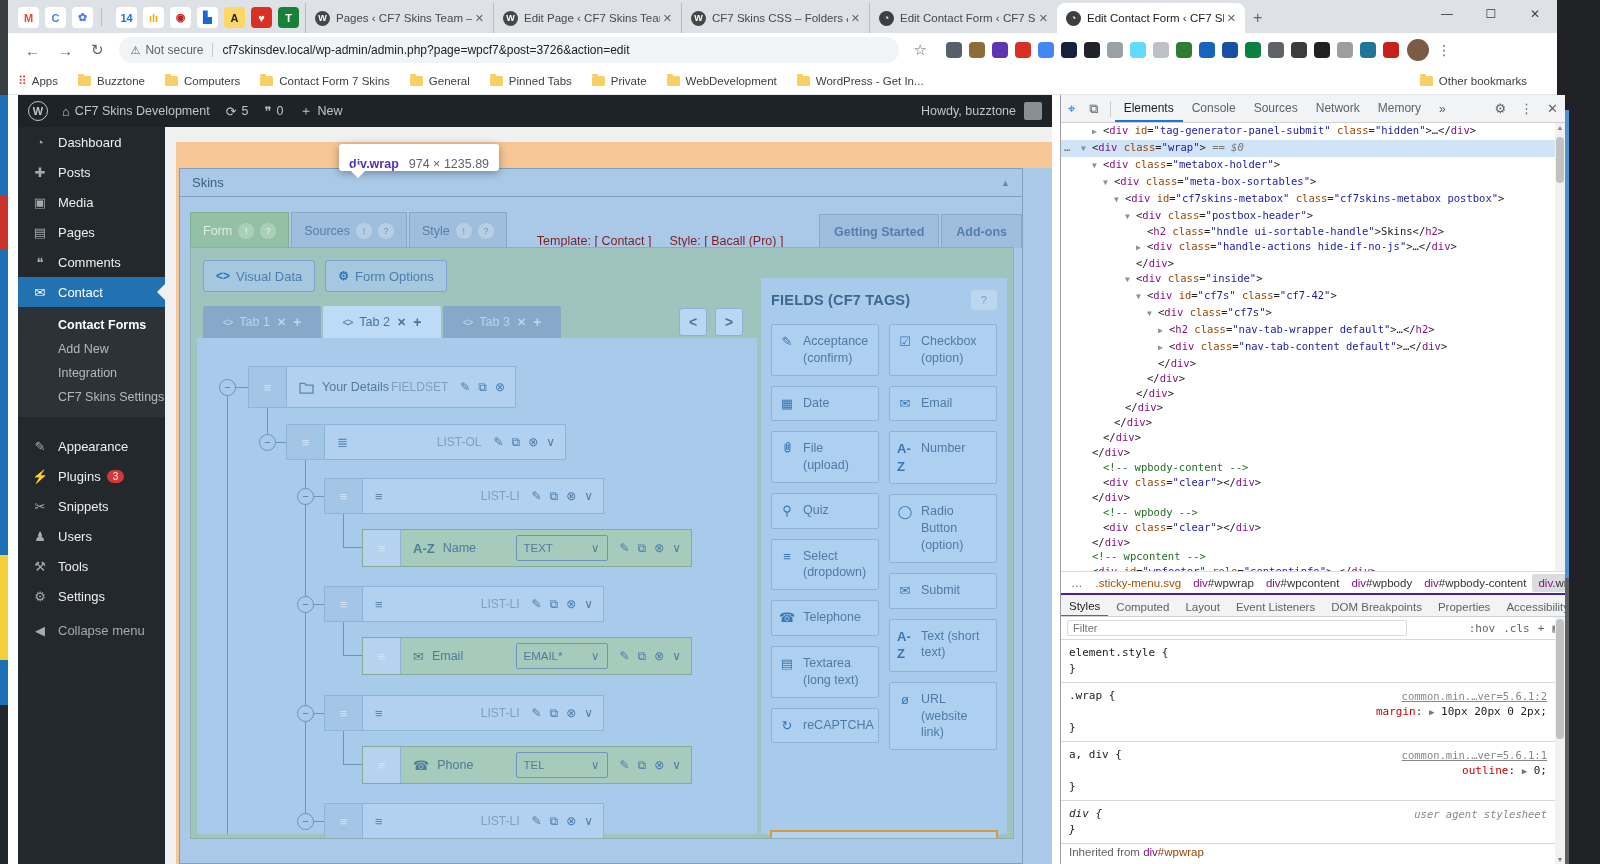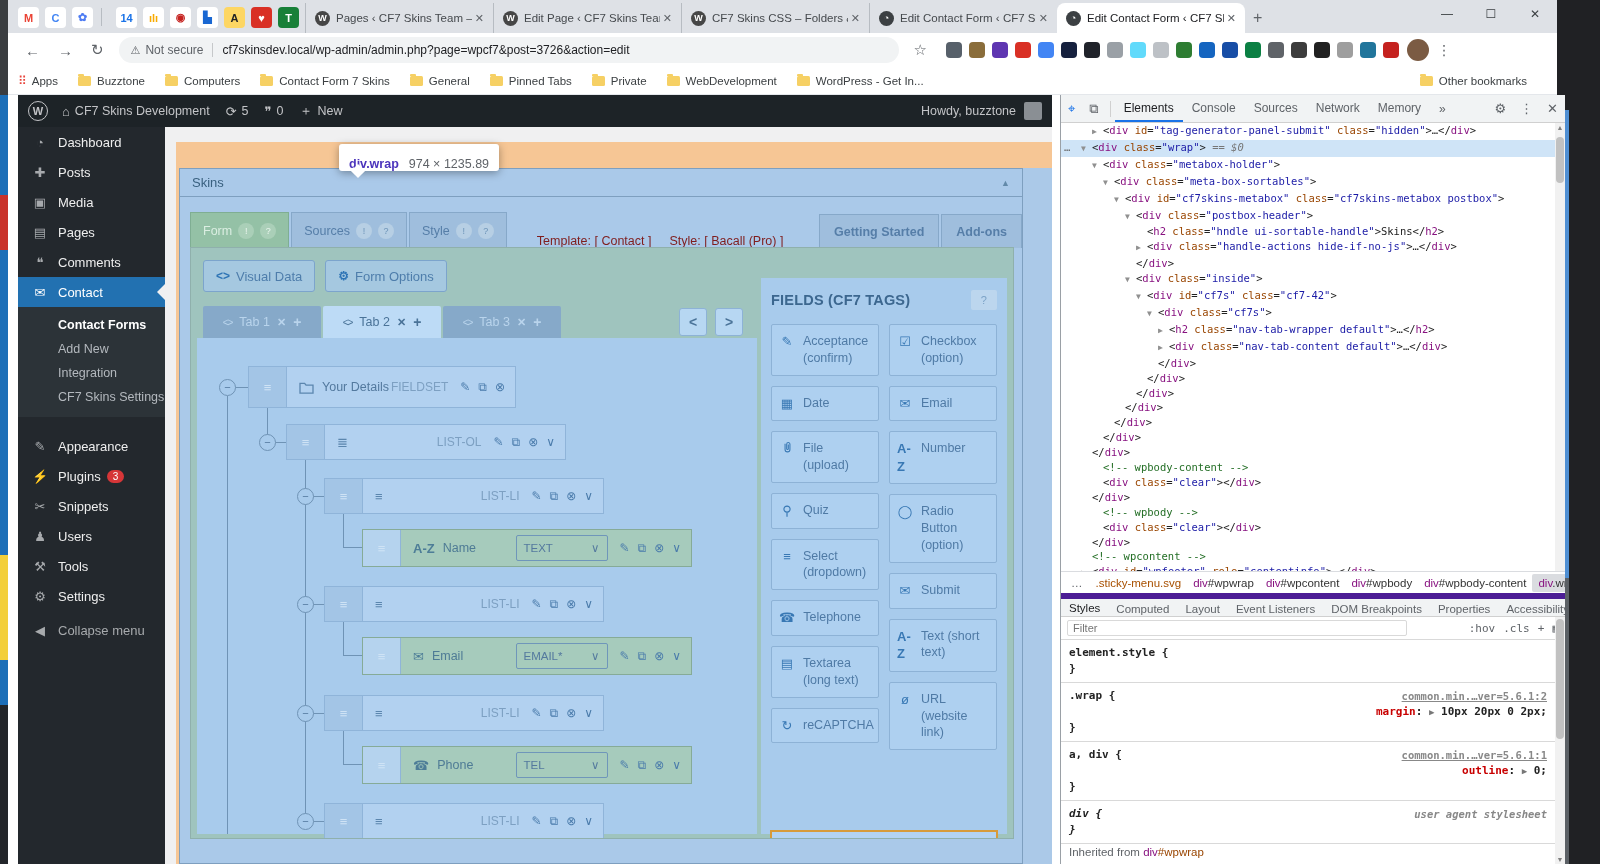--- a/index.html
+++ b/index.html
@@ -160,29 +160,29 @@
   #dtscroll .thumb { position:absolute; left:1px; top:14px; width:8px; height:46px; background:#c1c1c1; border-radius:4px; }
   #dtscroll .sarr { position:absolute; left:0; width:10px; text-align:center; font-size:7px; color:#808080; }
 
   #crumbs { position:absolute; left:0; top:476px; width:504px; height:22px; border-top:1px solid #dadce0; display:flex; align-items:center; font-size:11.5px; color:#333; padding-left:4px; overflow:hidden; white-space:nowrap; }
   .crumb { padding:3px 6px; }
   .crumb.sel { background:#dadce0; border-radius:2px; }
   .crumb .ctag { color:#881280; }
   .crumb.file { color:#a85000; }
   .crumb.more { color:#5f6368; letter-spacing:1px; }
 
-  #styletabs { position:absolute; left:0; top:498px; width:504px; height:24px; background:#f1f3f4; border-top:6px solid #4c1d95; border-bottom:1px solid #d0d0d0; display:flex; align-items:center; font-size:11.5px; color:#5f6368; overflow:hidden; }
+  #styletabs { position:absolute; left:0; top:498px; width:504px; height:24px; background:#f1f3f4; border-top:2px solid #4c1d95; border-bottom:1px solid #d0d0d0; display:flex; align-items:center; font-size:11.5px; color:#5f6368; overflow:hidden; }
   .sttab { padding:5px 8px 3px; white-space:nowrap; }
   .sttab.active { color:#202124; border-bottom:2px solid #1a73e8; }
 
   #filterrow { position:absolute; left:0; top:522px; width:504px; height:23px; border-bottom:1px solid #d9d9d9; display:flex; align-items:center; padding:0 6px; }
   #filterinput { width:340px; height:16px; border:1px solid #d9d9d9; border-radius:2px; font-size:11px; color:#80868b; padding:0 5px; font-family:"Liberation Sans",sans-serif; }
   #ftoggles { margin-left:auto; font-size:11px; color:#5f6368; font-family:"DejaVu Sans Mono",monospace; display:flex; gap:8px; align-items:center; }
 
-  #rules { position:absolute; left:0; top:545px; width:494px; font-family:"DejaVu Sans Mono",monospace; font-size:11px; line-height:16px; color:#222;font-weight:bold; }
+  #rules { position:absolute; left:0; top:545px; width:494px; font-family:"DejaVu Sans Mono",monospace; font-size:11px; line-height:16px; color:#222; }
   .rule { border-bottom:1px solid #d9d9d9; padding:5px 8px; position:relative; }
   .rule .rlink { position:absolute; right:8px; top:5px; color:#888; text-decoration:underline; font-size:10.5px; }
   .rule .rlink.ua { text-decoration:none; font-style:italic; }
   .rule .pname { color:#c80000; }
   .rule .prop { padding-left:16px;text-align:right; }
   .rule .parr { color:#777; font-size:9px; }
   .rule.ua, .rule.ua .pname { font-style:italic; }
   #inherited { position:absolute; left:0; top:745px; width:494px; padding:6px 8px; font-size:11.5px; color:#5f6368; border-bottom:1px solid #d9d9d9; font-family:"Liberation Sans",sans-serif; }
   #inherited .ctag { color:#881280; } #inherited .cid { color:#994500; }
   #stscroll { position:absolute; right:0; top:522px; width:10px; height:247px; background:#f1f1f1; }

